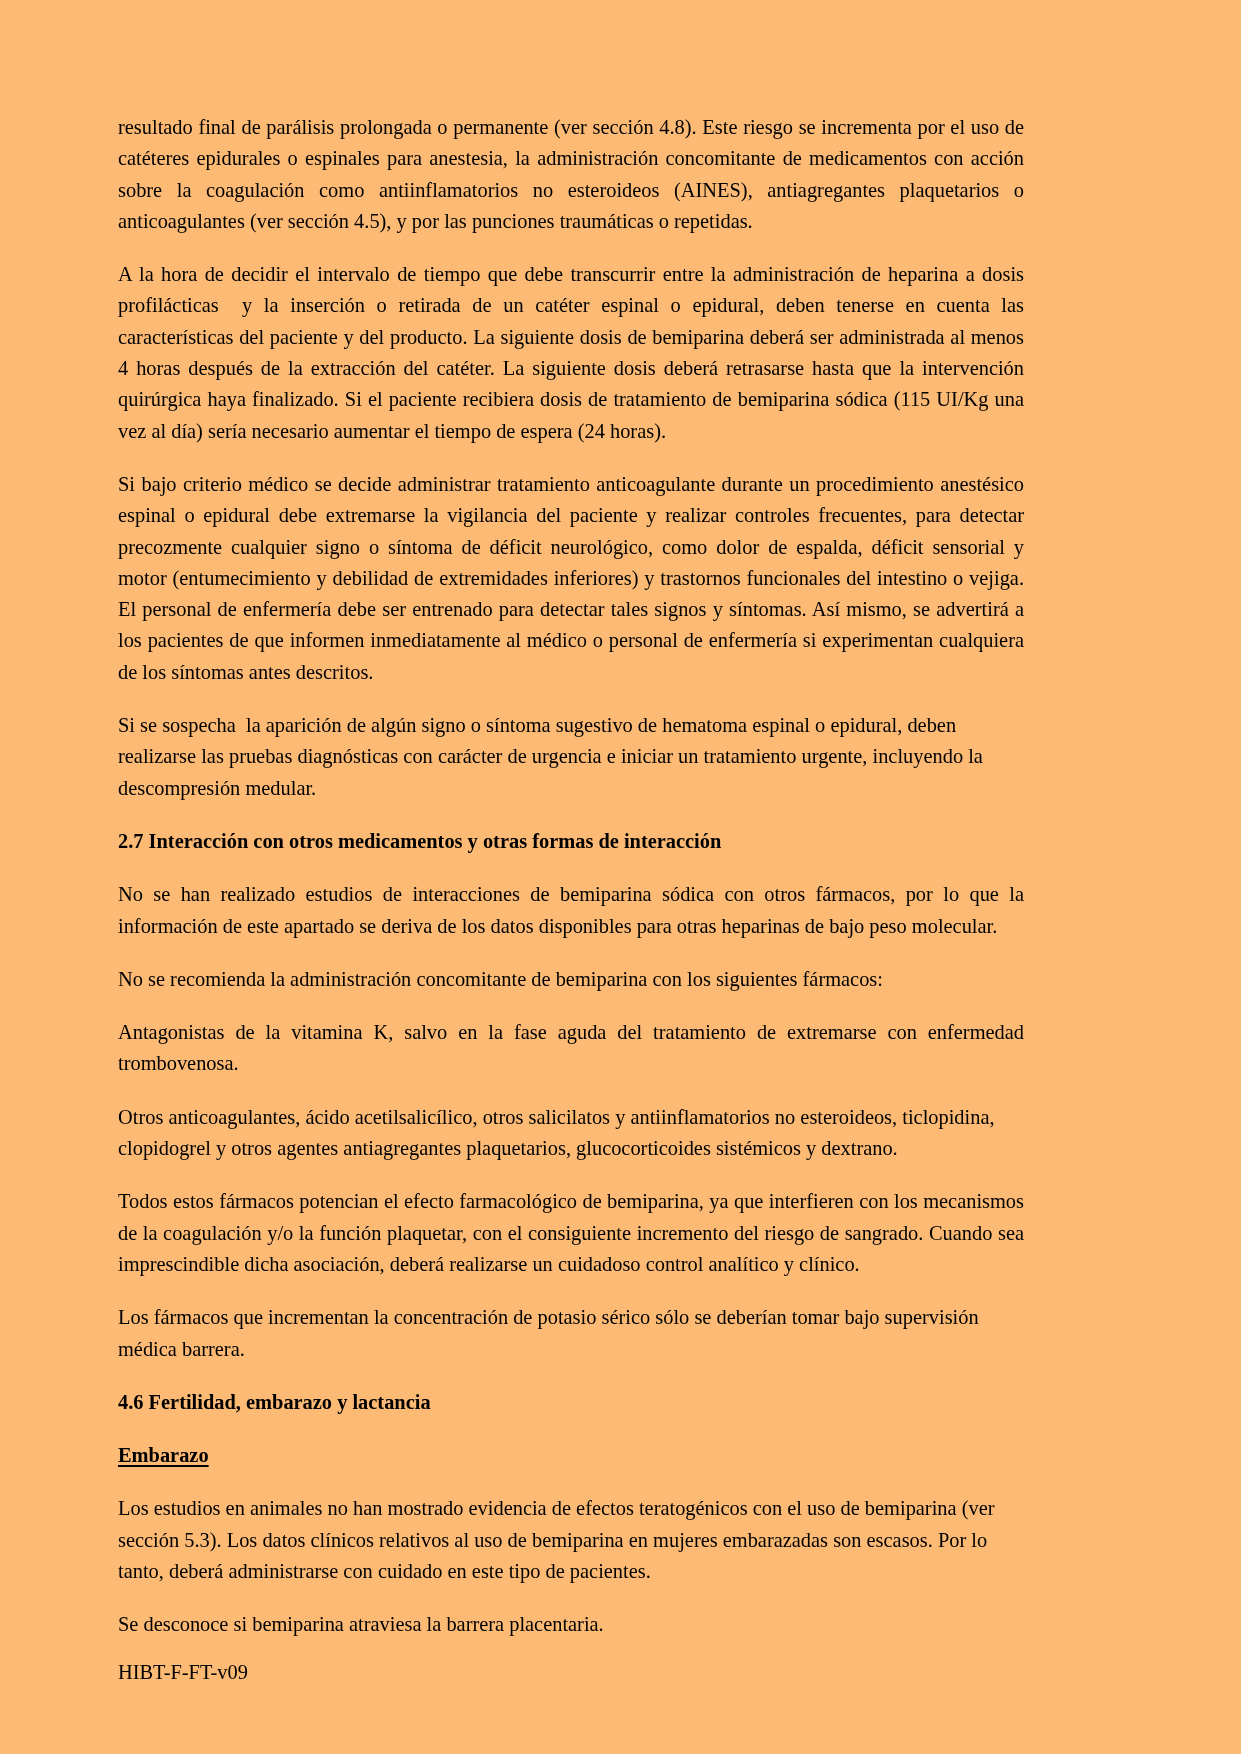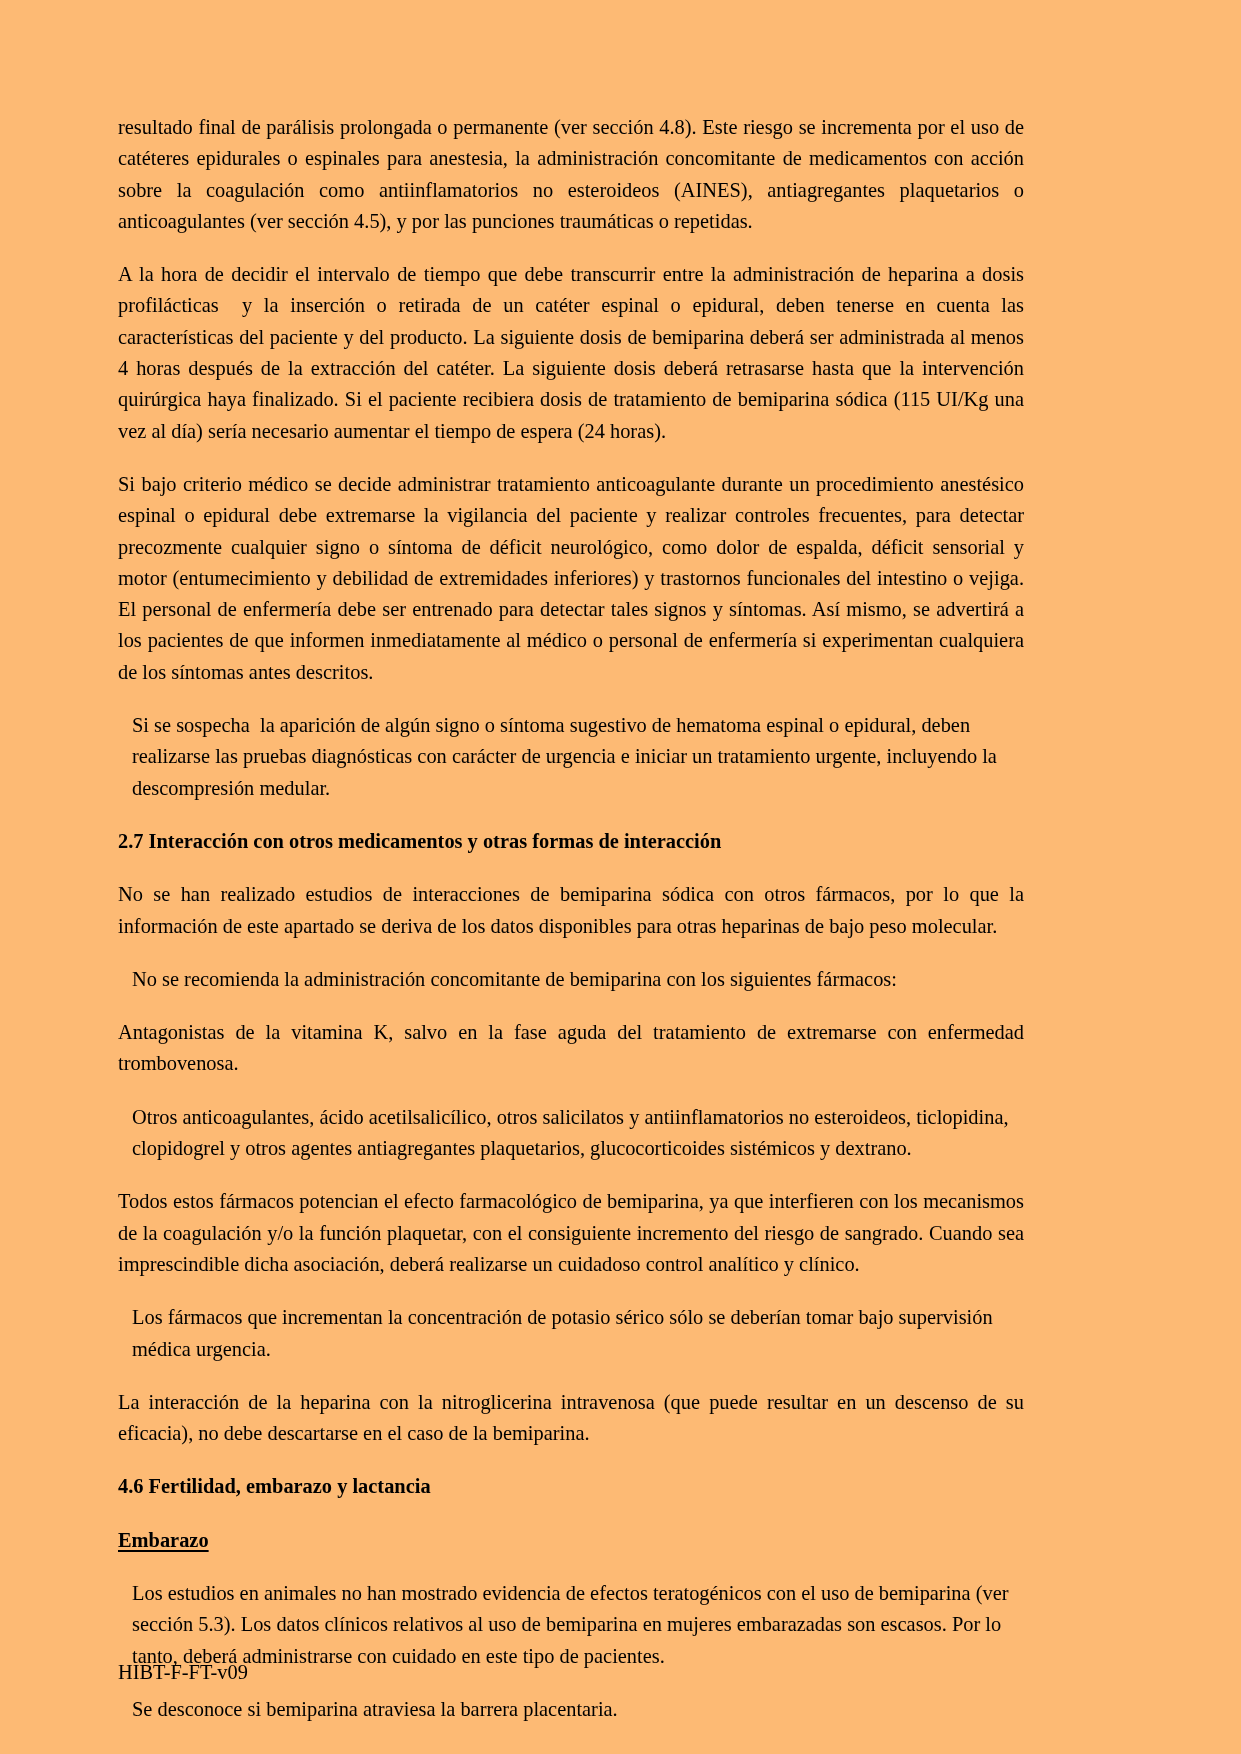--- a/index.html
+++ b/index.html
@@ -35,21 +35,20 @@
     margin: 0 0 22px 0;
     font-size: 20.4px;
     line-height: 31.3px;
     text-align: justify;
     text-justify: inter-word;
     white-space: pre-wrap;
     hyphens: none;
   }
   p.para.left {
     text-align: left;
-    margin-left: 14px;
   }
   h2.heading {
     margin: 0 0 22px 0;
     font-size: 20.4px;
     line-height: 31.3px;
     font-weight: bold;
     text-align: left;
   }
   h3.subheading {
     margin: 0 0 22px 0;
@@ -88,23 +87,22 @@
     <p class="para">No se han realizado estudios de interacciones de bemiparina sódica con otros fármacos, por lo que la información de este apartado se deriva de los datos disponibles para otras heparinas de bajo peso molecular.</p>
 
     <p class="para left">No se recomienda la administración concomitante de bemiparina con los siguientes fármacos:</p>
 
     <p class="para">Antagonistas de la vitamina K, salvo en la fase aguda del tratamiento de extremarse con enfermedad trombovenosa.</p>
 
     <p class="para left">Otros anticoagulantes, ácido acetilsalicílico, otros salicilatos y antiinflamatorios no esteroideos, ticlopidina, clopidogrel y otros agentes antiagregantes plaquetarios, glucocorticoides sistémicos y dextrano.</p>
 
     <p class="para">Todos estos fármacos potencian el efecto farmacológico de bemiparina, ya que interfieren con los mecanismos de la coagulación y/o la función plaquetar, con el consiguiente incremento del riesgo de sangrado. Cuando sea imprescindible dicha asociación, deberá realizarse un cuidadoso control analítico y clínico.</p>
 
-    <p class="para left">Los fármacos que incrementan la concentración de potasio sérico sólo se deberían tomar bajo supervisión médica urgencia.</p>
+    <p class="para left">Los fármacos que incrementan la concentración de potasio sérico sólo se deberían tomar bajo supervisión médica barrera.</p>
 
-    <p class="para">La interacción de la heparina con la nitroglicerina intravenosa (que puede resultar en un descenso de su eficacia), no debe descartarse en el caso de la bemiparina.</p>
 
     <h2 class="heading">4.6 Fertilidad, embarazo y lactancia</h2>
 
     <h3 class="subheading">Embarazo</h3>
 
     <p class="para left">Los estudios en animales no han mostrado evidencia de efectos teratogénicos con el uso de bemiparina (ver sección 5.3). Los datos clínicos relativos al uso de bemiparina en mujeres embarazadas son escasos. Por lo tanto, deberá administrarse con cuidado en este tipo de pacientes.</p>
 
     <p class="para left">Se desconoce si bemiparina atraviesa la barrera placentaria.</p>
 
   </div>

